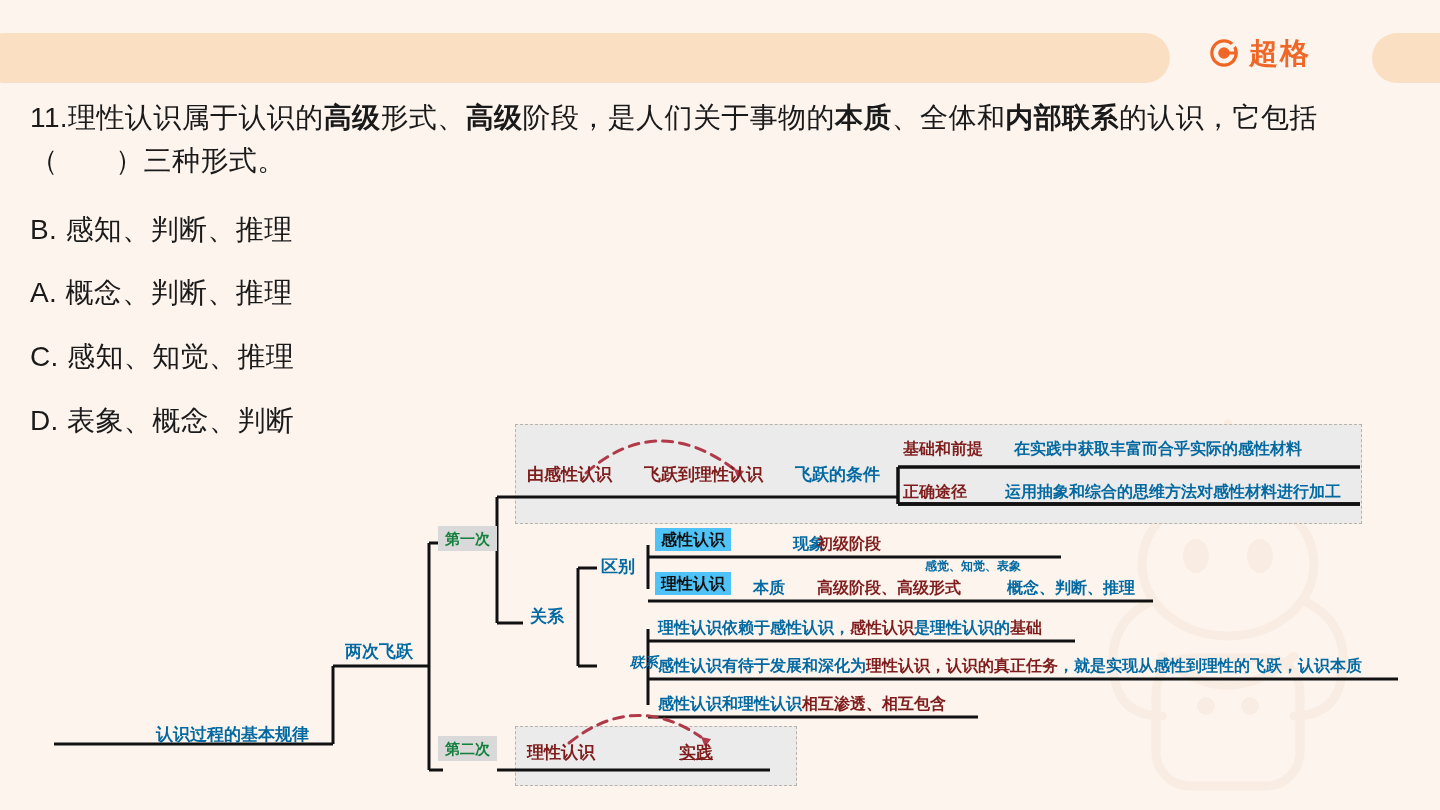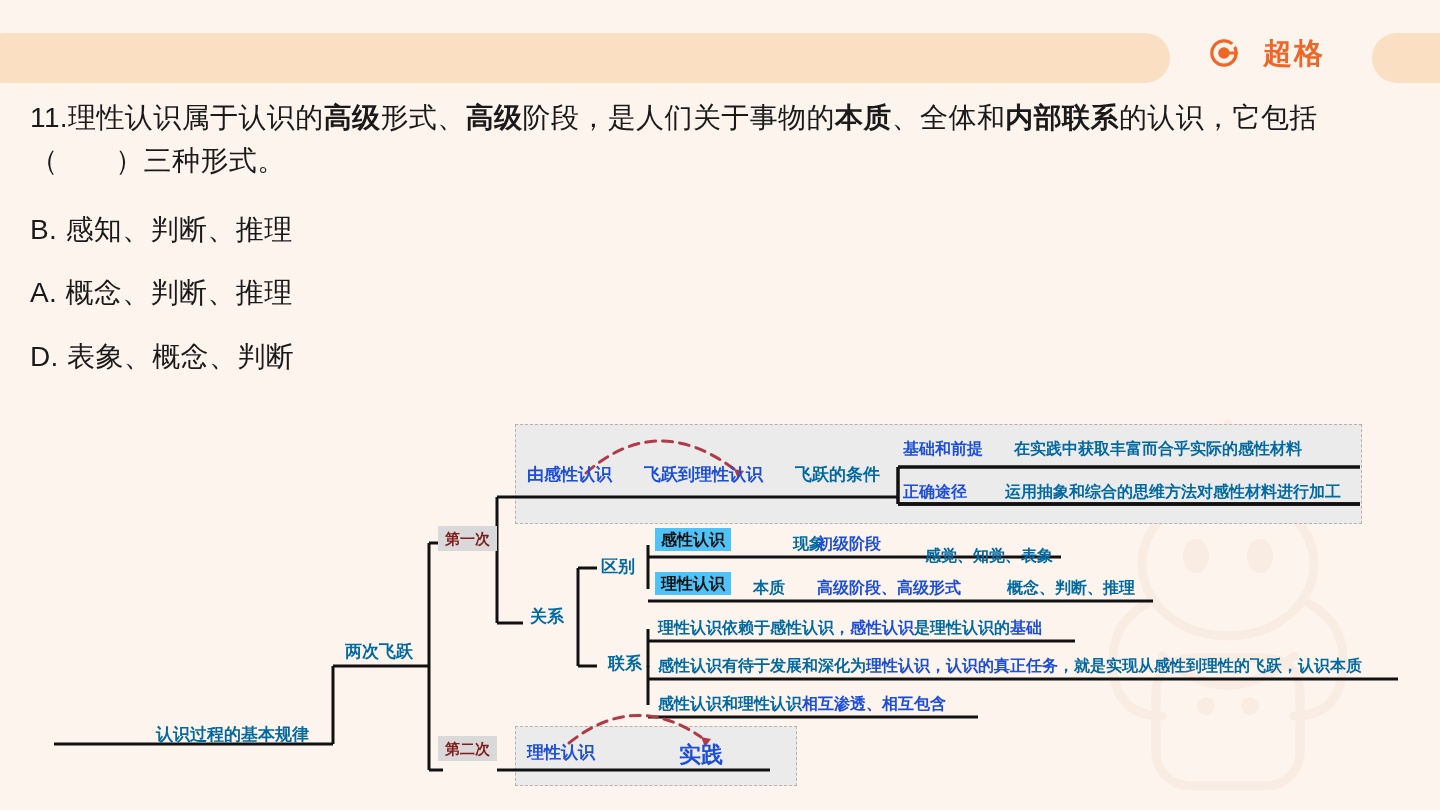--- a/index.html
+++ b/index.html
@@ -11,40 +11,40 @@
   }
   
   .header{position:absolute;left:0;top:0;width:1440px;height:96px;}
   .band-left{position:absolute;left:-20px;top:33px;width:1190px;height:50px;
              background:#fbdfc2;border-radius:25px;}
   .band-right{position:absolute;left:1372px;top:33px;width:100px;height:50px;
              background:#fbdfc2;border-radius:25px;}
   .brand{position:absolute;left:1209px;top:38px;display:flex;align-items:center;gap:10px;}
   .brand-mark{width:30px;height:30px;display:block;}
   .brand-text{font-size:29px;font-weight:bold;color:#ef6726;letter-spacing:2px;
-              line-height:30px;white-space:nowrap;margin-left:14px;}
+              line-height:30px;white-space:nowrap;}
   
   .qbody{position:absolute;left:0;top:96px;width:1440px;}
   .qline{font-size:28px;color:#1a1a1a;line-height:1.55;margin:0 0 2px 0;
          padding:0 30px 0 30px;letter-spacing:0.4px;}
   .q-stem{padding-right:36px;}
   .opt{font-size:28px;color:#1a1a1a;line-height:1.2;padding:0 0 0 30px;
        margin-top:30px;letter-spacing:0.4px;}
   b{font-weight:bold;}
   
   .mascot{position:absolute;right:22px;bottom:-26px;width:380px;height:430px;
           opacity:.5;pointer-events:none;}
   
   .map{position:absolute;left:0;top:0;width:1440px;height:810px;}
   .map svg{position:absolute;left:0;top:0;}
   .lbl{position:absolute;font-weight:bold;white-space:nowrap;line-height:1;}
   .blk{color:#0369a1;}
-  .org{color:#1d4ed8;}
+  .org{color:#7f1d1d;}
   .hl-blue{background:#4fc3f7;color:#111;padding:3px 6px;}
-  .hl-grey{background:#d9d9d9;color:#7f1d1d;padding:4px 7px;}
+  .hl-grey{background:#d9d9d9;color:#15803d;padding:4px 7px;}
   .panel{position:absolute;background:#ebebeb;border:1px dashed #b9b2ab;}
 </style>
 </head>
 <body>
 
 <div class="header">
   <div class="band-left"></div>
   <div class="band-right"></div>
   <div class="brand">
     <svg class="brand-mark" viewBox="0 0 32 32">
@@ -74,20 +74,21 @@
     <circle cx="168" cy="300" r="9"></circle>
     <circle cx="212" cy="300" r="9"></circle>
   </g>
 </svg>
 
 <div class="qbody">
   <div class="qline q-stem"><span>11.</span><span>理性认识属于认识的</span><b>高级</b><span>形式、</span><b>高级</b><span>阶段，是人们关于事物的</span><b>本质</b><span>、全体和</span><b>内部联系</b><span>的认识，它包括（　　）三种形式。</span></div>
 
   <div class="opt"><span>B.</span>&nbsp;<span>感知、判断、推理</span></div>
   <div class="opt"><span>A.</span>&nbsp;<span>概念、判断、推理</span></div>
+  <div class="opt"><span>C.</span>&nbsp;<span>感知、知觉、推理</span></div>
   <div class="opt"><span>D.</span>&nbsp;<span>表象、概念、判断</span></div>
 </div>
 
 <div class="map">
 
   <div class="panel" style="left:515px;top:424px;width:845px;height:98px;"></div>
   <div class="panel" style="left:515px;top:726px;width:280px;height:58px;"></div>
 
   <svg width="1440" height="810">
     <g stroke="#111" stroke-width="3" fill="none">
@@ -171,28 +172,28 @@
   <div class="lbl org" style="left:644px;top:466px;font-size:17px;">飞跃到理性认识</div>
   <div class="lbl blk" style="left:795px;top:466px;font-size:17px;">飞跃的条件</div>
 
   <div class="lbl org" style="left:903px;top:441px;font-size:16px;">基础和前提</div>
   <div class="lbl blk" style="left:1014px;top:441px;font-size:16px;">在实践中获取丰富而合乎实际的感性材料</div>
   <div class="lbl org" style="left:903px;top:484px;font-size:16px;">正确途径</div>
   <div class="lbl blk" style="left:1005px;top:484px;font-size:16px;">运用抽象和综合的思维方法对感性材料进行加工</div>
 
   <div class="lbl blk" style="left:530px;top:608px;font-size:17px;">关系</div>
   <div class="lbl blk" style="left:601px;top:558px;font-size:17px;">区别</div>
-  <div class="lbl blk" style="left:608px;top:655px;font-size:17px;">联系</div>
+  <div class="lbl blk" style="left:630px;top:655px;font-size:14px;font-style:italic;">联系</div>
 
   <div class="lbl" style="left:655px;top:532px;">
     <span class="hl-blue" style="font-size:16px;">感性认识</span>
   </div>
   <div class="lbl blk" style="left:753px;top:536px;font-size:16px;margin-left:40px;">现象</div>
   <div class="lbl org" style="left:817px;top:536px;font-size:16px;">初级阶段</div>
-  <div class="lbl blk" style="left:925px;top:548px;font-size:16px;">感觉、知觉、表象</div>
+  <div class="lbl blk" style="left:925px;top:560px;font-size:12px;">感觉、知觉、表象</div>
 
   <div class="lbl" style="left:655px;top:576px;">
     <span class="hl-blue" style="font-size:16px;">理性认识</span>
   </div>
   <div class="lbl blk" style="left:753px;top:580px;font-size:16px;">本质</div>
   <div class="lbl org" style="left:817px;top:580px;font-size:16px;">高级阶段、高级形式</div>
   <div class="lbl blk" style="left:1007px;top:580px;font-size:16px;">概念、判断、推理</div>
 
   <div class="lbl" style="left:658px;top:620px;font-size:16px;">
     <span class="blk">理性认识依赖于感性认识，</span><span class="org">感性认识</span><span class="blk">是理性认识的</span><span class="org">基础</span>
@@ -200,14 +201,14 @@
 
   <div class="lbl" style="left:658px;top:658px;font-size:16px;">
     <span class="blk">感性认识有待于发展和深化为</span><span class="org">理性认识，认识的真正任务</span><span class="blk">，就是实现从感性到理性的飞跃，认识本质</span>
   </div>
 
   <div class="lbl" style="left:658px;top:696px;font-size:16px;">
     <span class="blk">感性认识和理性认识</span><span class="org">相互渗透、相互包含</span>
   </div>
 
   <div class="lbl org" style="left:527px;top:744px;font-size:17px;">理性认识</div>
-  <div class="lbl org" style="left:679px;top:744px;font-size:22px;">实践</div>
+  <div class="lbl org" style="left:679px;top:744px;font-size:17px;text-decoration:underline;">实践</div>
 </div>
 
 </body></html>

